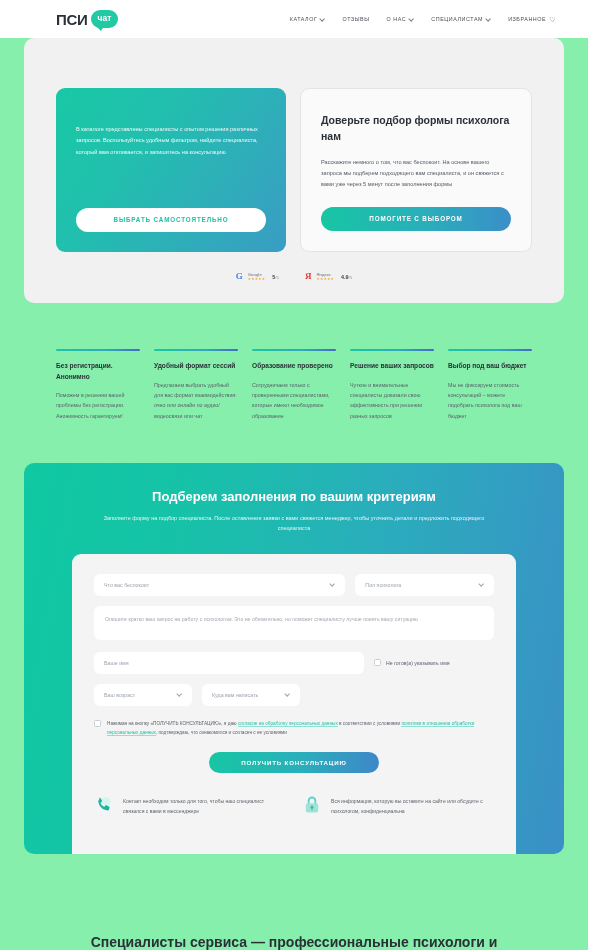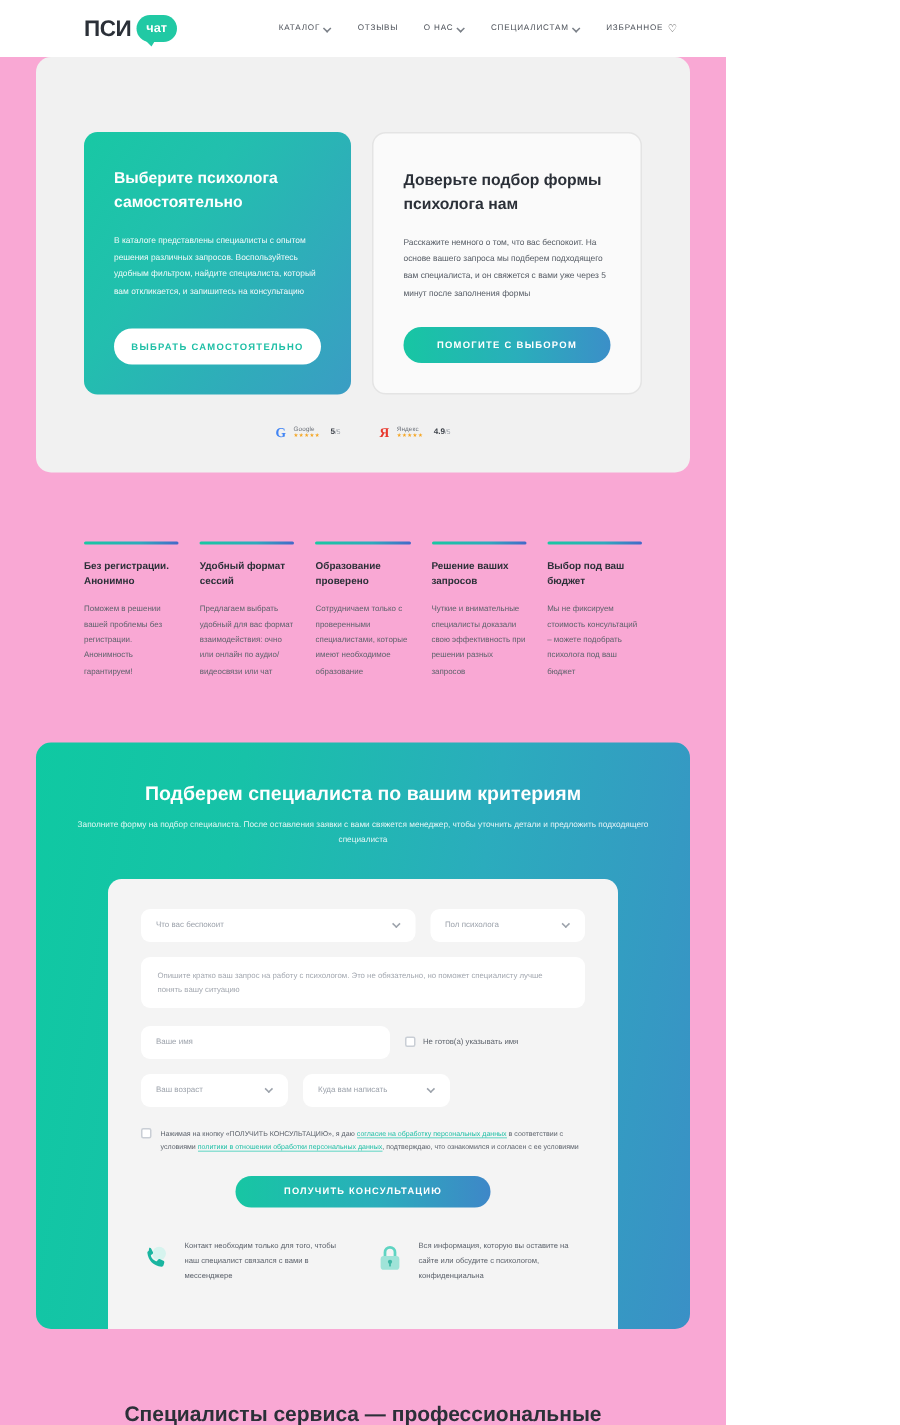--- a/index.html
+++ b/index.html
@@ -4,21 +4,21 @@
 <style>
   * { box-sizing: border-box; margin: 0; padding: 0; }
   html, body {
     width: 600px;
     height: 950px;
     overflow: hidden;
     background: #ffffff;
     font-family: "Liberation Sans", sans-serif;
     color: #2e3239;
   }
-  .page { width: 484px; height: 950px; position: relative; background: #f9a8d4; }
+  .page { width: 588px; height: 950px; position: relative; background: #86efac; }
 
   
   .header {
     height: 38px;
     display: flex;
     align-items: center;
     padding: 0 32px 0 56px;
     background: #fff;
   }
   .logo { display: flex; align-items: center; gap: 3px; }
@@ -376,21 +376,20 @@
         <span>ИЗБРАННОЕ</span>
         <span class="heart-ic">♡</span>
       </div>
     </div>
   </div>
 
   <div class="hero">
 
     <div class="hero-cards">
       <div class="card card-green">
-        <h2>Выберите психолога самостоятельно</h2>
         <p>В каталоге представлены специалисты с опытом решения различных запросов. Воспользуйтесь удобным фильтром, найдите специалиста, который вам откликается, и запишитесь на консультацию</p>
         <button class="btn btn-white">ВЫБРАТЬ САМОСТОЯТЕЛЬНО</button>
       </div>
       <div class="card card-white">
         <h2>Доверьте подбор формы психолога нам</h2>
         <p>Расскажите немного о том, что вас беспокоит. На основе вашего запроса мы подберем подходящего вам специалиста, и он свяжется с вами уже через 5 минут после заполнения формы</p>
         <button class="btn btn-grad">ПОМОГИТЕ С ВЫБОРОМ</button>
       </div>
     </div>
 
@@ -436,21 +435,21 @@
       <p>Чуткие и внимательные специалисты доказали свою эффективность при решении разных запросов</p>
     </div>
     <div class="feature">
       <div class="feature-bar"></div>
       <h3>Выбор под ваш бюджет</h3>
       <p>Мы не фиксируем стоимость консультаций – можете подобрать психолога под ваш бюджет</p>
     </div>
   </div>
 
   <div class="form-section">
-    <h2>Подберем специалиста по вашим критериям</h2>
+    <h2>Подберем заполнения по вашим критериям</h2>
     <div class="sub">Заполните форму на подбор специалиста. После оставления заявки с вами свяжется менеджер, чтобы уточнить детали и предложить подходящего специалиста</div>
 
     <div class="form-card">
 
       <div class="row">
         <div class="field f-concern">
           <span>Что вас беспокоит</span>
           <span class="chev2"></span>
         </div>
         <div class="field f-gender">

